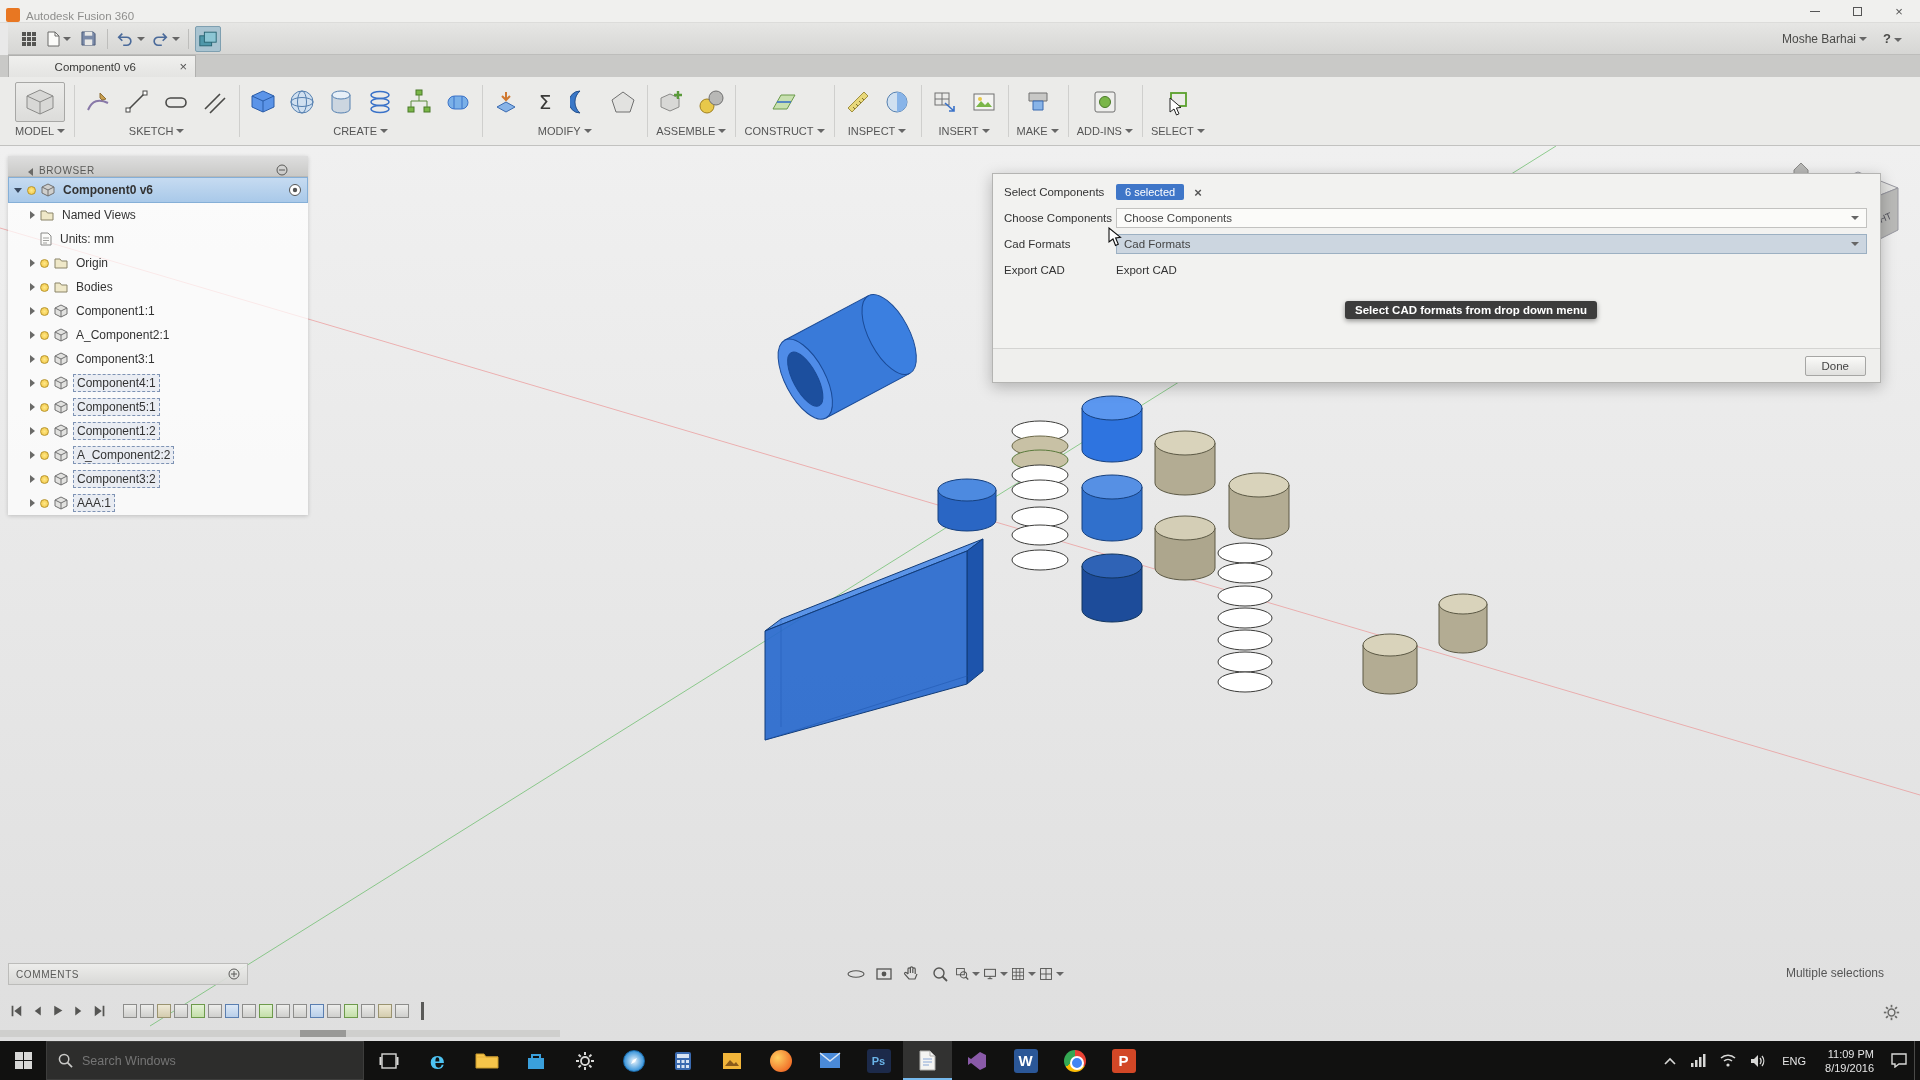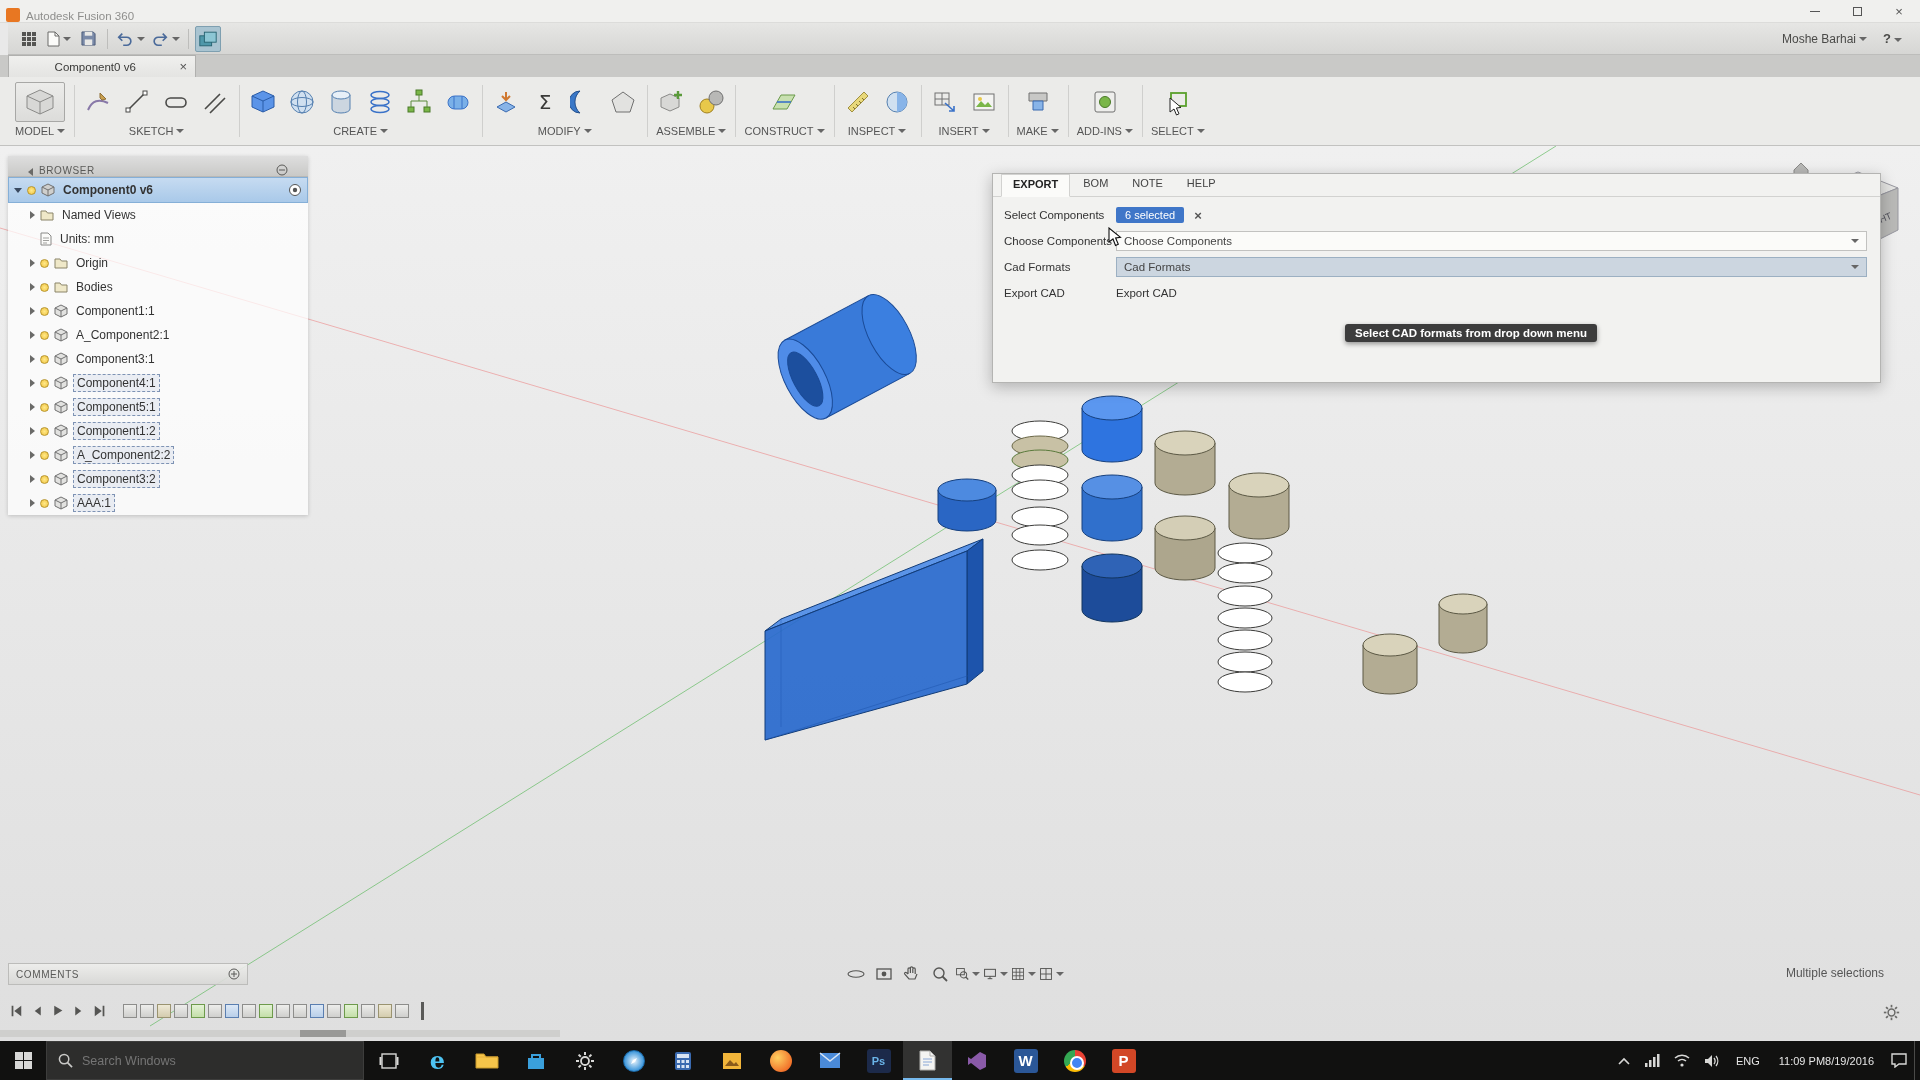--- a/index.html
+++ b/index.html
@@ -92,21 +92,21 @@
 .taskbar{position:absolute;left:0;top:1041px;width:1920px;height:39px;background:#111110;display:flex;align-items:stretch;color:#e6e6e6}
 .tb-start{width:46px;display:flex;align-items:center;justify-content:center}
 .tb-search{width:318px;background:#2d2d2c;border:1px solid #3d3d3c;display:flex;align-items:center;gap:9px;padding:12px 11px}
 .tb-search input{flex:1;background:transparent;border:none;outline:none;color:#c9c9c7;font-size:12.5px;font-family:inherit}
 .tb-app{width:49px;display:flex;align-items:center;justify-content:center;position:relative}
 .tb-app.active{background:rgba(255,255,255,0.14);box-shadow:inset 0 -2px 0 #76b9ed}
 .glyph-app{width:24px;height:24px;border-radius:3px;display:flex;align-items:center;justify-content:center;font-weight:bold;font-size:15px;color:#fff}
 .tb-tray{margin-left:auto;display:flex;align-items:center}
 .tray-item{height:100%;display:flex;align-items:center;justify-content:center;padding:0 7px}
 .tray-lang{font-size:11px;padding:0 9px}
-.tray-clock{display:flex;align-items:flex-end;justify-content:center;font-size:11px;line-height:14px;padding:0 10px}
+.tray-clock{display:flex;flex-direction:column;align-items:flex-end;justify-content:center;font-size:11px;line-height:14px;padding:0 10px}
 .show-desktop{width:6px;border-left:1px solid #4a4a48;height:100%}
 .chrome-ball{width:22px;height:22px;border-radius:50%;background:conic-gradient(#ea4335 0 33%,#fbbc05 33% 66%,#34a853 66% 100%);position:relative}
 .chrome-ball::after{content:"";position:absolute;left:6px;top:6px;width:10px;height:10px;border-radius:50%;background:#4286f4;border:2px solid #fff}
 .ff-ball{width:22px;height:22px;border-radius:50%;background:radial-gradient(circle at 35% 35%,#ffd060,#f2752c 70%,#d9531e)}
 .compass-ball{width:22px;height:22px;border-radius:50%;background:radial-gradient(#eaf4fc,#2f8fd8 75%);border:1px solid #1c6aa8;display:flex;align-items:center;justify-content:center}
 
 .cursor{position:absolute;z-index:50;pointer-events:none}
 </style>
 </head>
 <body>
@@ -680,26 +680,20 @@
         <span class="bulb"></span>
         <svg class="bic" width="14" height="14" viewBox="0 0 14 14">
             <path d="M7 1 L13 4 V10 L7 13 L1 10 V4 Z" fill="#e2e2e0" stroke="#707070"></path>
             <path d="M1 4 L7 7 L13 4 M7 7 V13" fill="none" stroke="#707070"></path>
           </svg>
         <span class="blabel">AAA:1</span>
       </div>
     </div>
 
     <div class="dialog">
-      <div class="d-tabs">
-        <div class="d-tab active">EXPORT</div>
-        <div class="d-tab">BOM</div>
-        <div class="d-tab">NOTE</div>
-        <div class="d-tab">HELP</div>
-      </div>
       <div class="d-body">
         <div class="d-row">
           <span class="d-label">Select Components</span>
           <span class="badge">6 selected</span>
           <span class="badge-x">×</span>
         </div>
         <div class="d-row">
           <span class="d-label">Choose Components</span>
           <div class="dd">
             <span>Choose Components</span>
@@ -713,20 +707,23 @@
             <span>Cad Formats</span>
             <span class="dd-spacer"></span>
             <i class="car"></i>
           </div>
         </div>
         <div class="d-row">
           <span class="d-label">Export CAD</span>
           <span class="export-link">Export CAD</span>
         </div>
         <div class="tooltip">Select CAD formats from drop down menu</div>
+      </div>
+      <div class="d-footer">
+        <button class="done-btn">Done</button>
       </div>
     </div>
 
     <svg class="cursor" style="left:113px;top:55px" width="16" height="20" viewBox="0 0 16 20">
       <path d="M1 1 L1 15 L5 12 L7.5 18.5 L10.3 17.3 L7.6 11 L12.5 10.4 Z" fill="#fff" stroke="#111" stroke-width="1.1" transform="translate(994,172)"></path>
     </svg>
     <svg class="cursor" style="left:1108px;top:81px" width="16" height="20" viewBox="0 0 16 20">
       <path d="M1 1 L1 15 L5 12 L7.5 18.5 L10.3 17.3 L7.6 11 L12.5 10.4 Z" fill="#fff" stroke="#111" stroke-width="1.1"></path>
     </svg>
 

